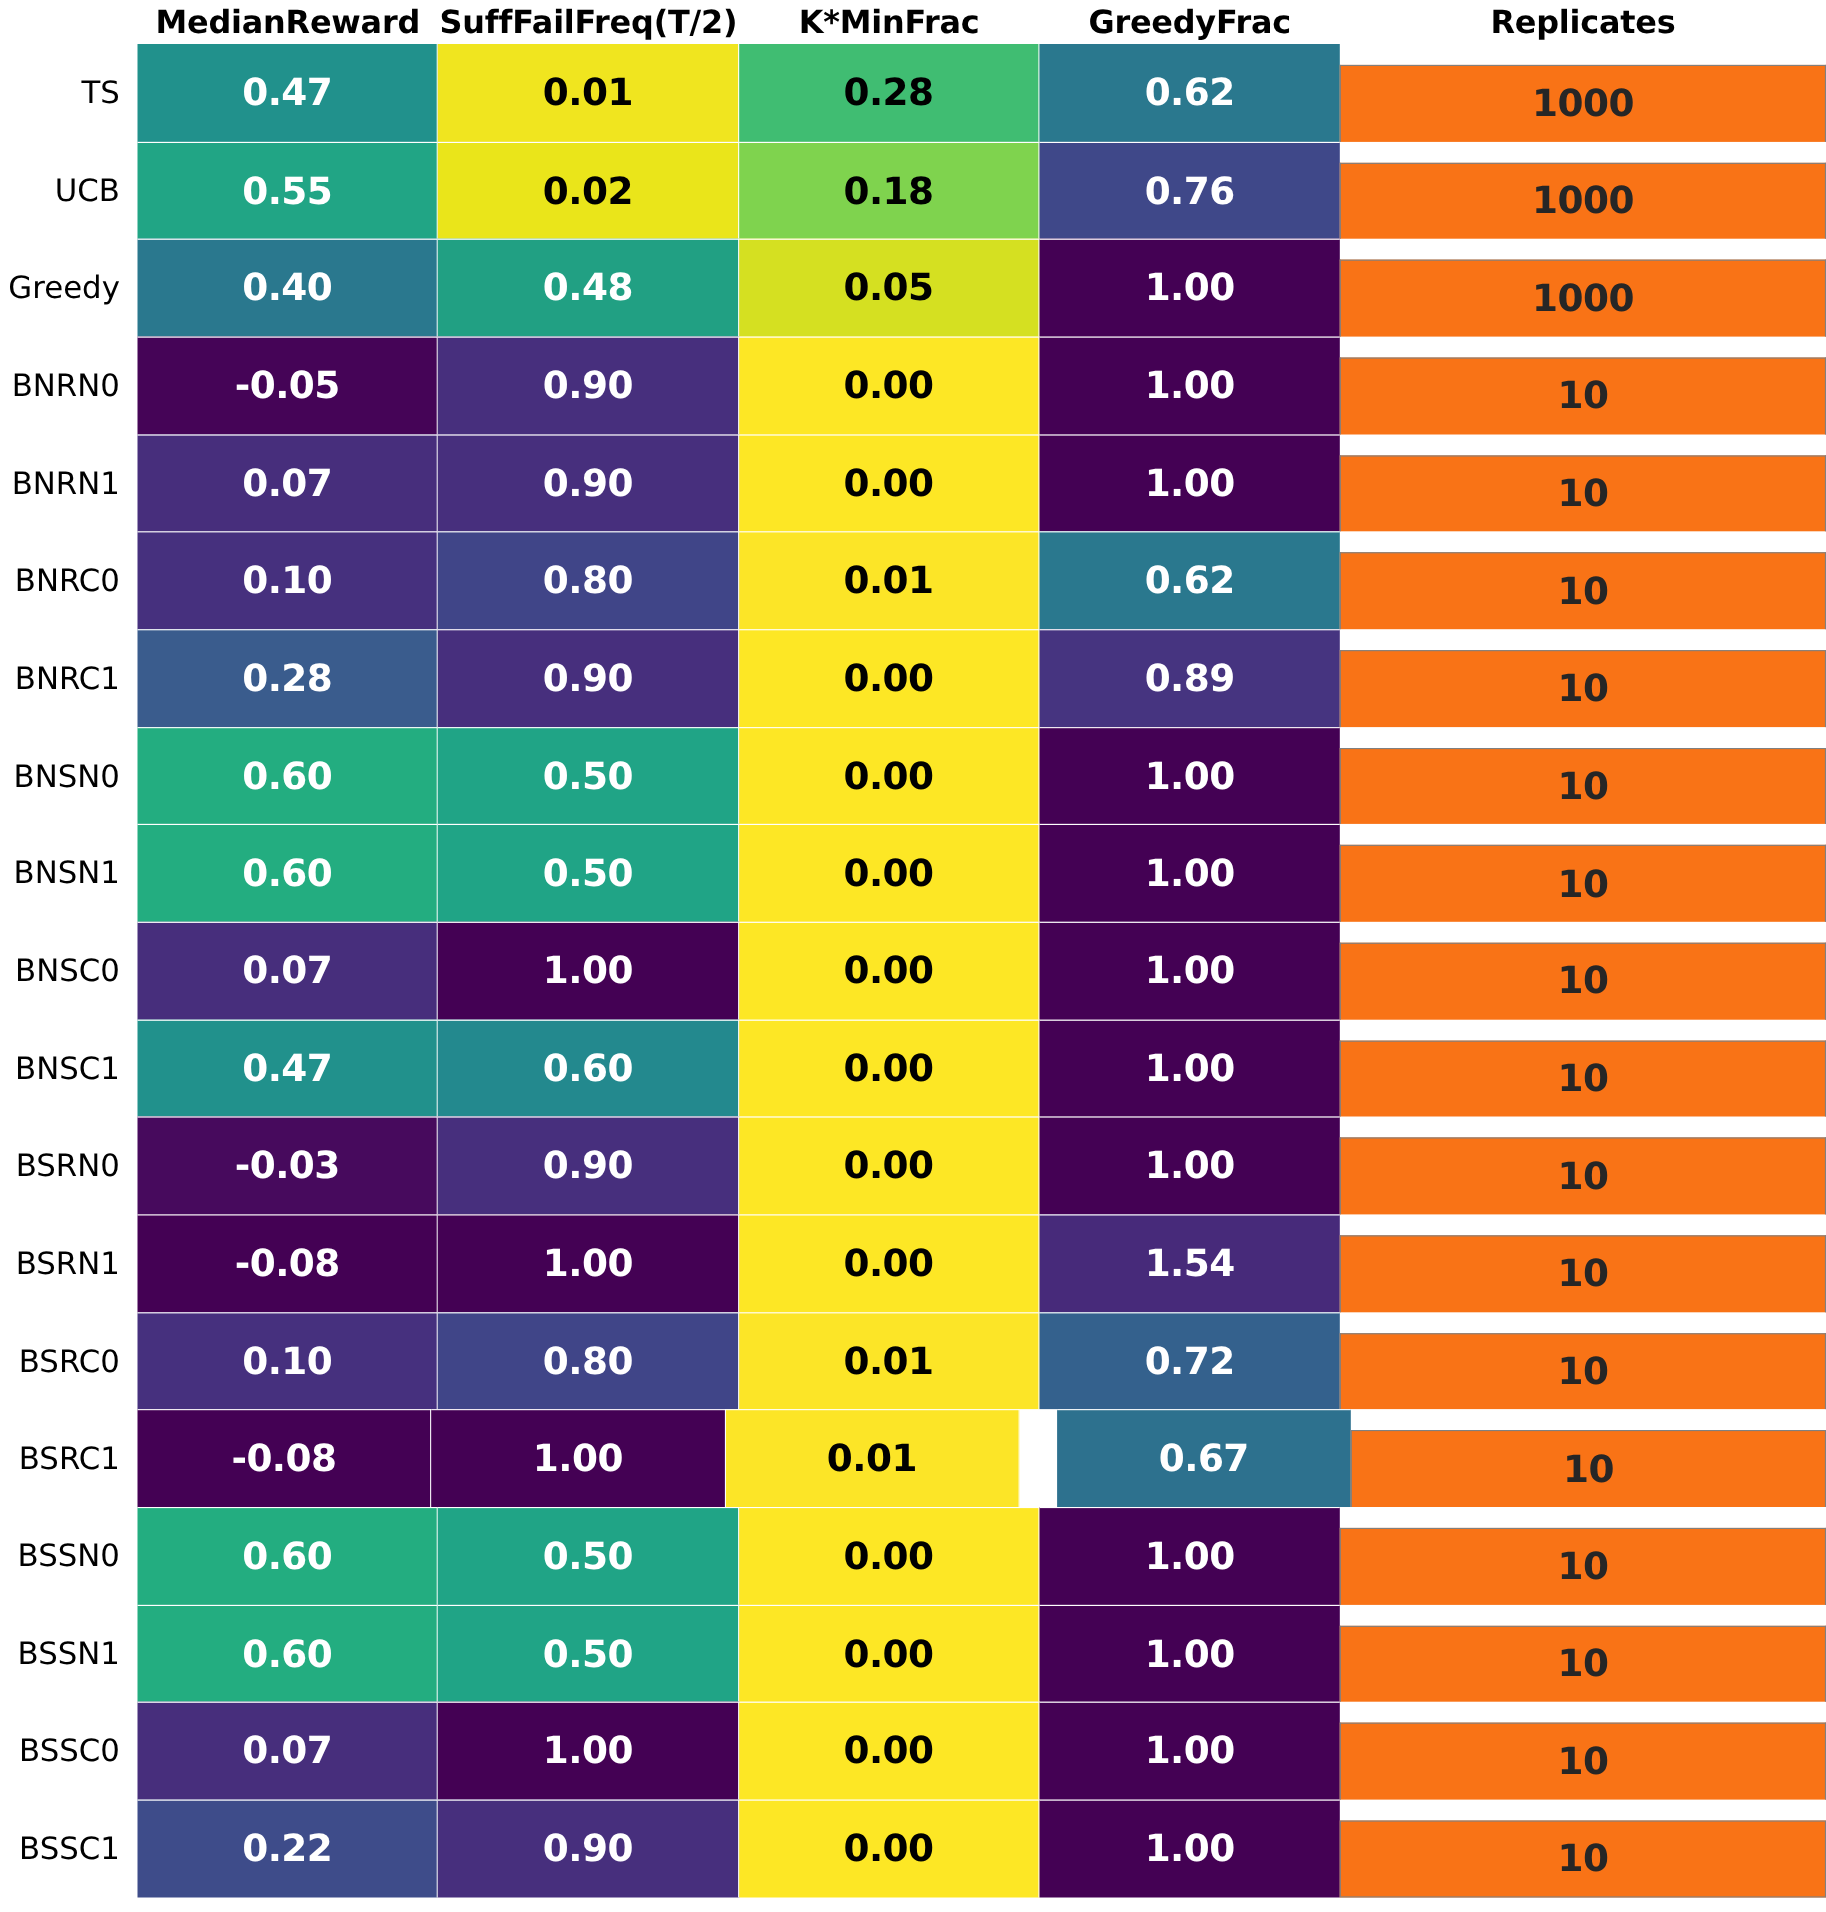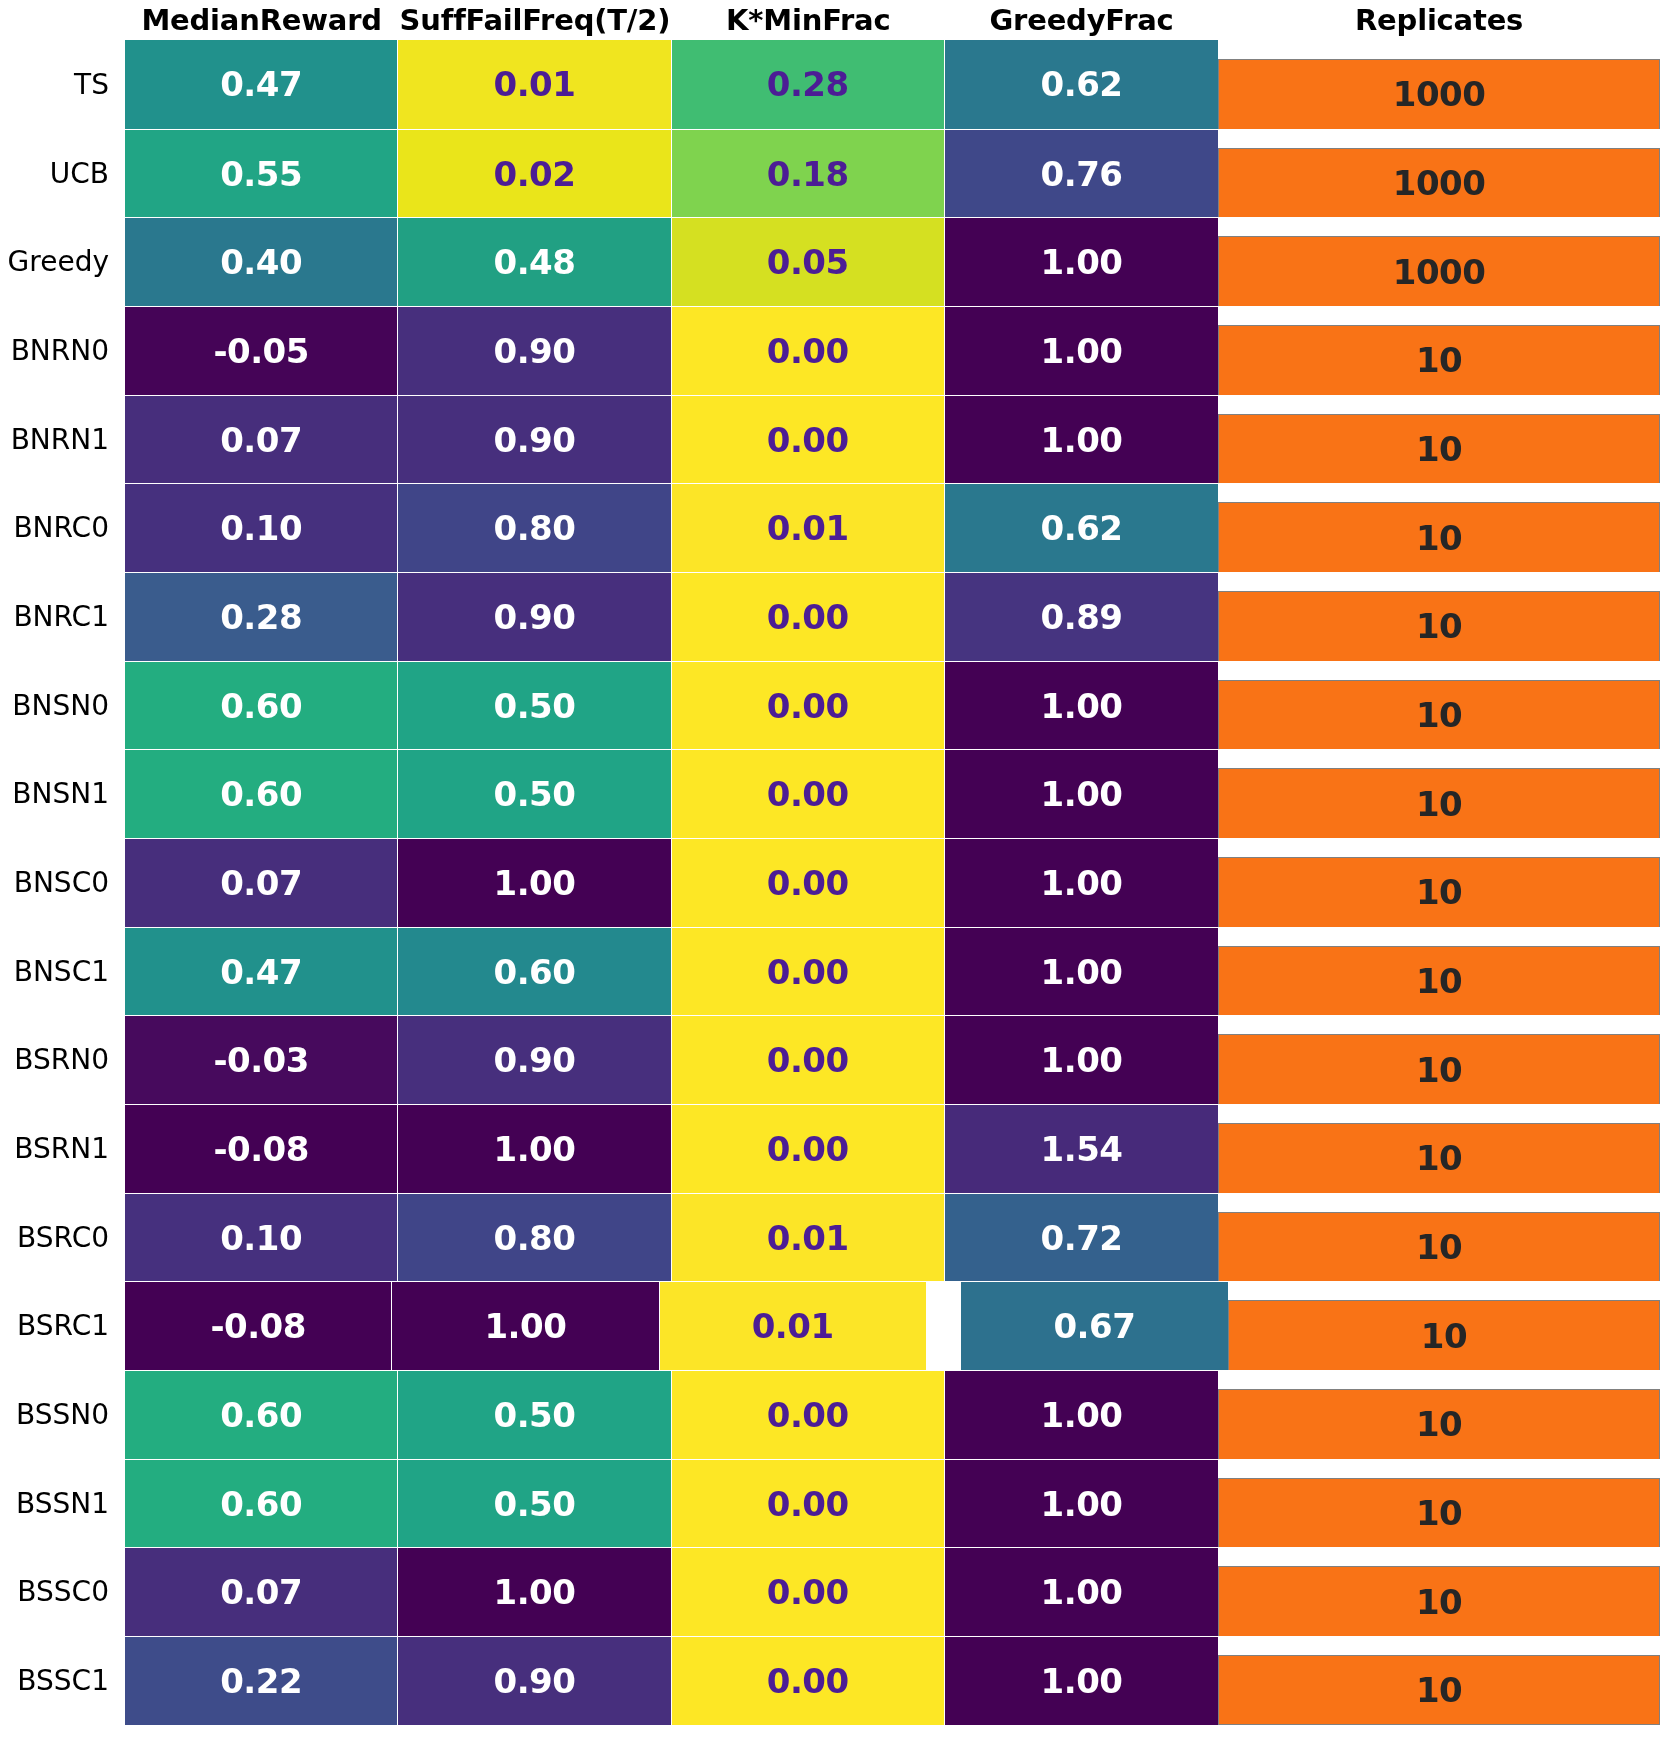--- a/index.html
+++ b/index.html
@@ -97,21 +97,21 @@
   .cell.reps {
     width: 447px;
     background: #f97316;
     color: #262626;
     border: 1.1px solid #808080;
     border-bottom: none;
     margin-top: 19px;
   }
   .grid-row:last-child .cell.reps { border-bottom: 1.1px solid #808080; }
   .txt-light { color: #ffffff; }
-  .txt-dark  { color: #4c1d95; }
+  .txt-dark  { color: #000000; }
 </style>
 </head>
 <body>
 
 <div id="figure">
 
   <div id="col-headers">
       <div class="col-header metric">MedianReward</div>
       <div class="col-header metric">SuffFailFreq(T/2)</div>
       <div class="col-header metric">K*MinFrac</div>

